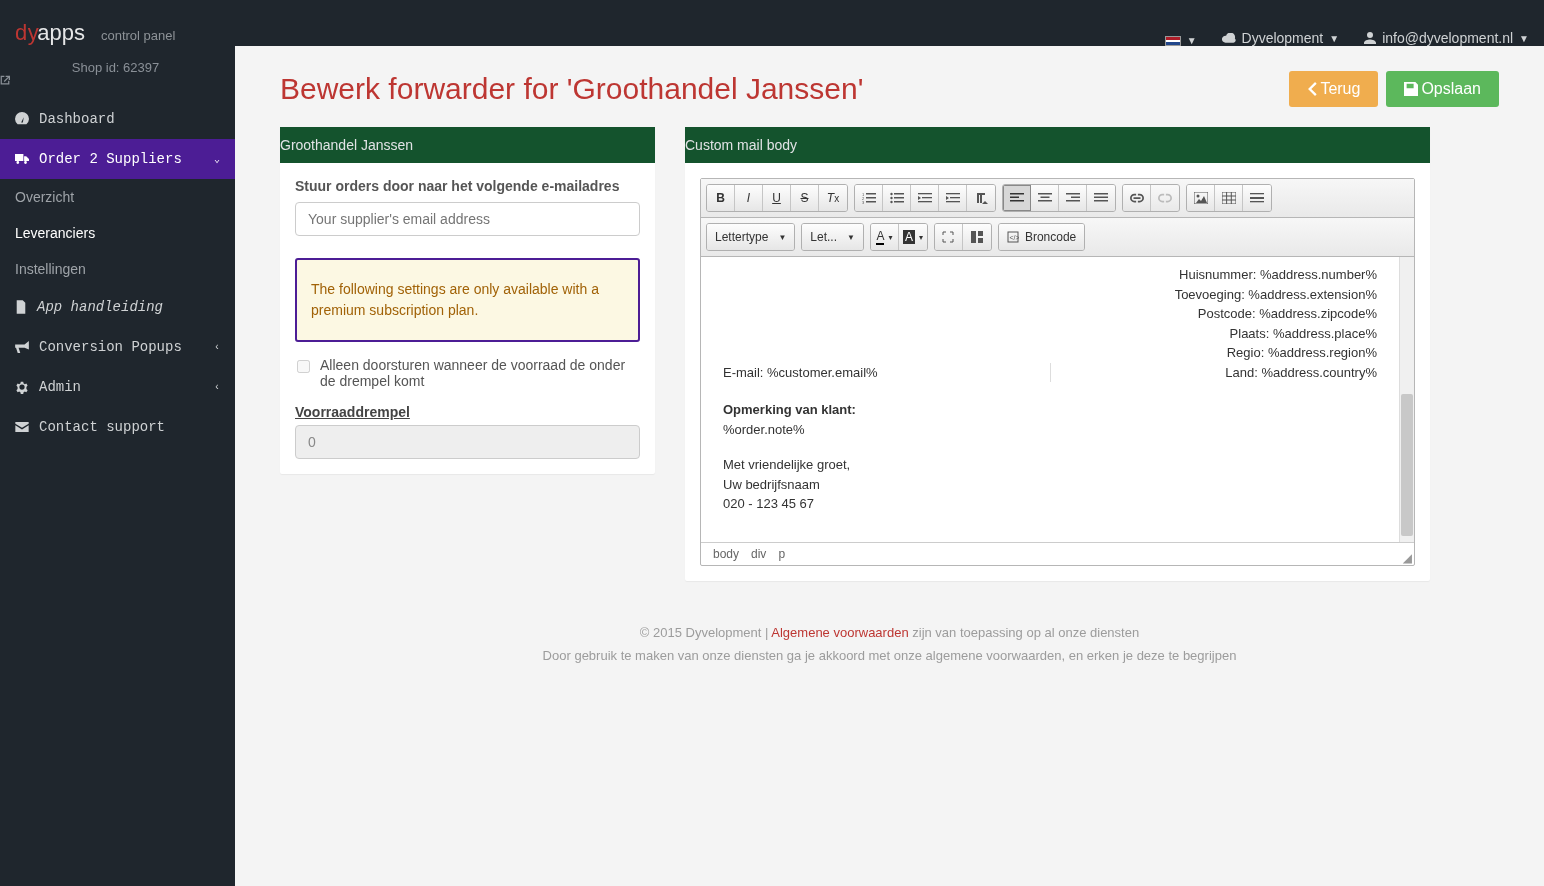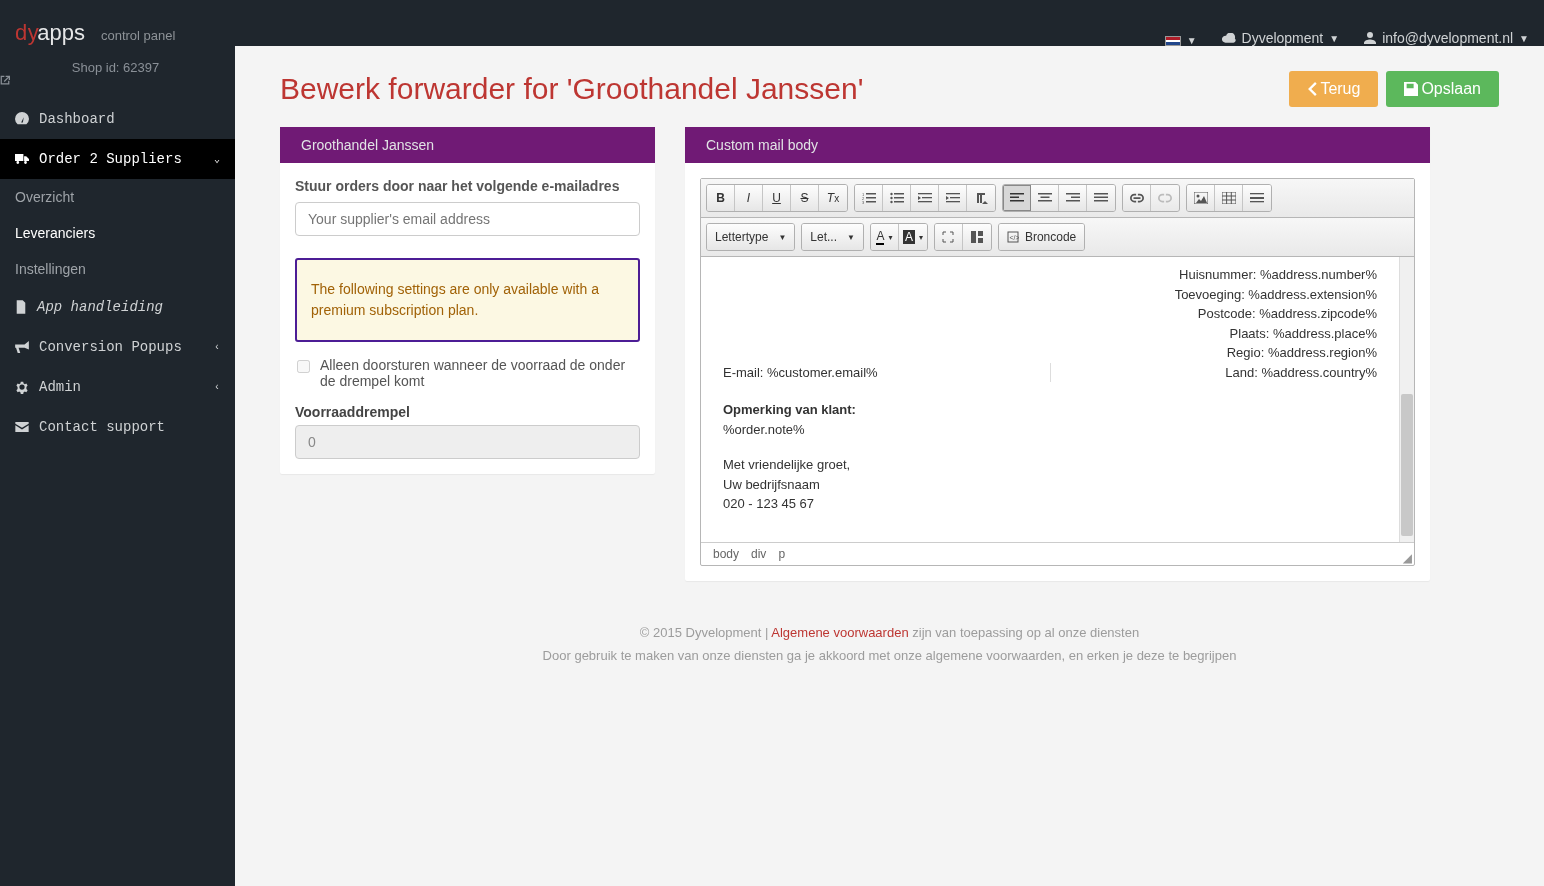--- a/index.html
+++ b/index.html
@@ -31,21 +31,21 @@
 .layout { display: flex; min-height: calc(100vh - 46px);}
 .sidebar {
   width: 235px; background: #1f262d; color: #aeb2b7; flex-shrink: 0;
 }
 .shop-id { text-align: center; padding: 14px 0; color: #8a9097; font-size: 13px;}
 .shop-id .ext { margin-left: 4px; }
 .nav-item {
   display: flex; align-items: center; padding: 12px 15px; gap: 10px;
   color: #cfd2d4; cursor: pointer; font-size: 14px; font-family: Liberation Mono, monospace;
 }
-.nav-item.active { background: #000000; color: #fff;}
+.nav-item.active { background: #4c1d95; color: #fff;}
 .nav-item .chev { margin-left: auto; font-size: 10px; }
 .sub-item {
   display: block; padding: 10px 15px 10px 15px; color: #9ea3a8; cursor: pointer; font-size: 14px;
 }
 .sub-item.active { color: #fff; }
 .nav-item em { font-style: italic; }
 .content { flex: 1; padding: 25px 45px; }
 .page-head {
   display: flex; align-items: center; justify-content: space-between; margin-bottom: 20px;
 }
@@ -57,37 +57,37 @@
 }
 .btn-warn { background: #f0ad4e; }
 .btn-succ { background: #5cb85c; }
 .panels { display: flex; gap: 30px; align-items: flex-start; }
 .panel {
   background: #fff; border-radius: 2px; box-shadow: 0 1px 1px rgba(0,0,0,0.05); flex-shrink: 0;
 }
 .panel.left { width: 375px; }
 .panel.right { width: 745px; }
 .panel-head {
-  background: #701a75; color: #e1e3e5; padding: 10px 21px; font-size: 14px;
+  background: #14532d; color: #e1e3e5; padding: 10px 0; font-size: 14px;
 }
 .panel-body { padding: 15px; }
 .label { color: #555; font-weight: 600; font-size: 14px; margin-bottom: 8px;}
 .input {
   width: 100%; border: 1px solid #ccc; border-radius: 4px; padding: 8px 12px; font-size: 14px;
   color: #888;
 }
 .input[disabled] { background: #eee; color: #888; }
 .alert-info {
   background: #fcf8e3; border: 2px solid #4c1d95; color: #a16207; padding: 19px 14px;
   border-radius: 3px; margin-top: 22px; margin-bottom: 15px; font-size: 14px; line-height: 1.5;
 }
 .check-row { display: flex; gap: 10px; align-items: flex-start; padding: 0 2px; color: #555;}
 .check-row input[type=checkbox] { margin-top: 3px; }
 .check-row .lbl { font-size: 14px; }
-.label2 { margin-top: 15px; font-weight: 600; color: #444; font-size: 14px; margin-bottom: 5px;}
+.label2 { margin-top: 15px; font-weight: 600; color: #444; font-size: 14px; margin-bottom: 5px; text-decoration: underline;}
 
 .editor {
   border: 1px solid #b6b6b6; border-radius: 2px; background: #fff;
 }
 .toolbar {
   background: linear-gradient(#f7f7f7, #e9e9e9);
   border-bottom: 1px solid #b6b6b6; padding: 5px; display: flex; flex-wrap: wrap; gap: 6px; align-items: center;
 }
 .tb-group { display: flex; border: 1px solid #b0b0b0; border-radius: 3px; overflow: hidden;}
 .tb-btn {

